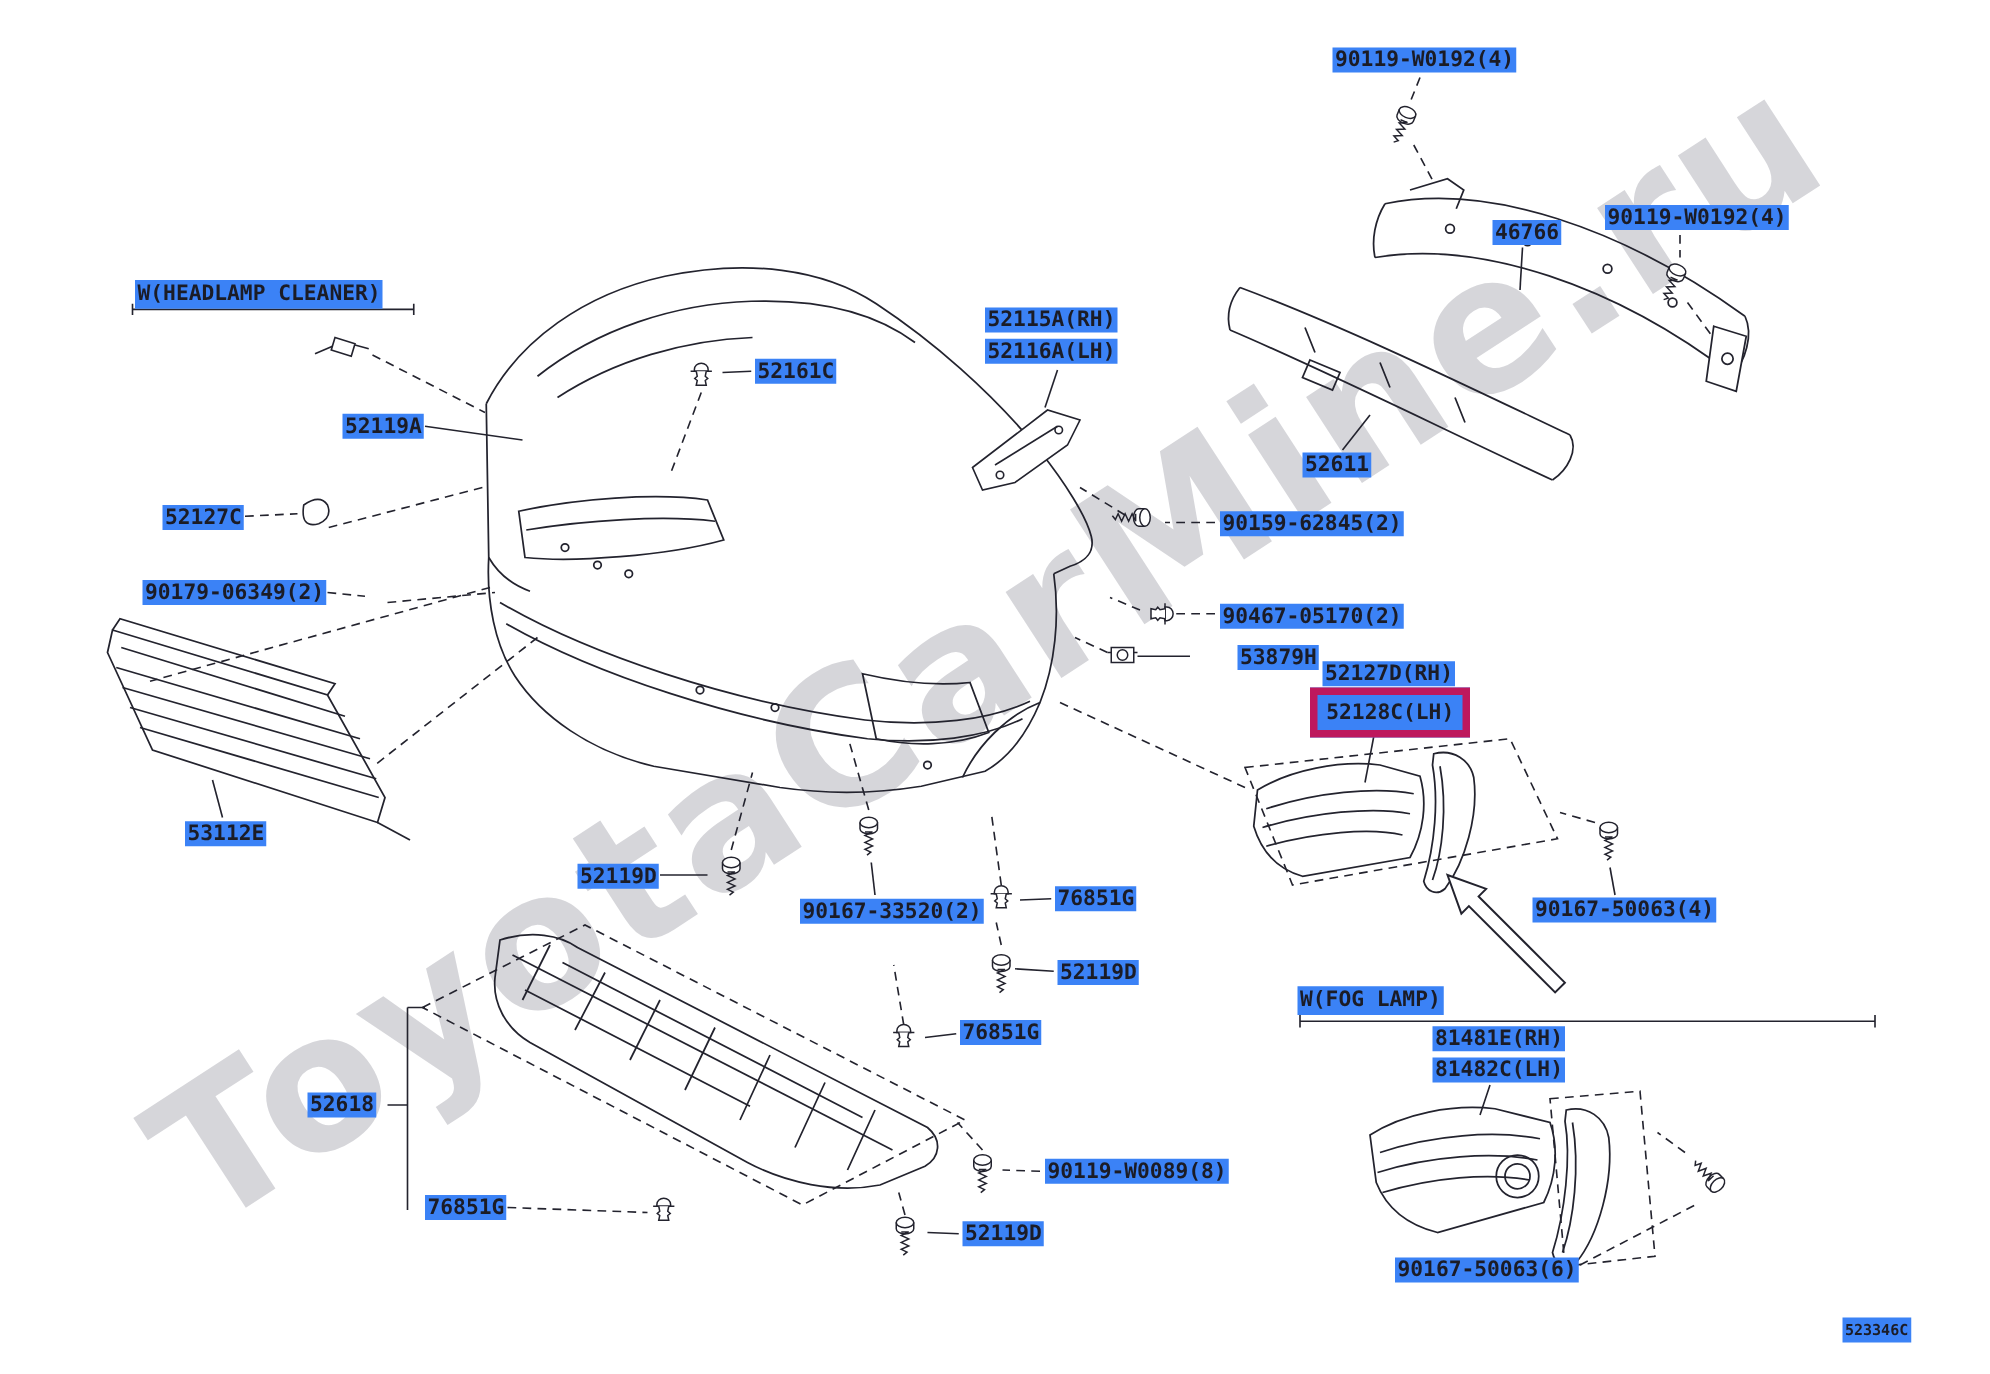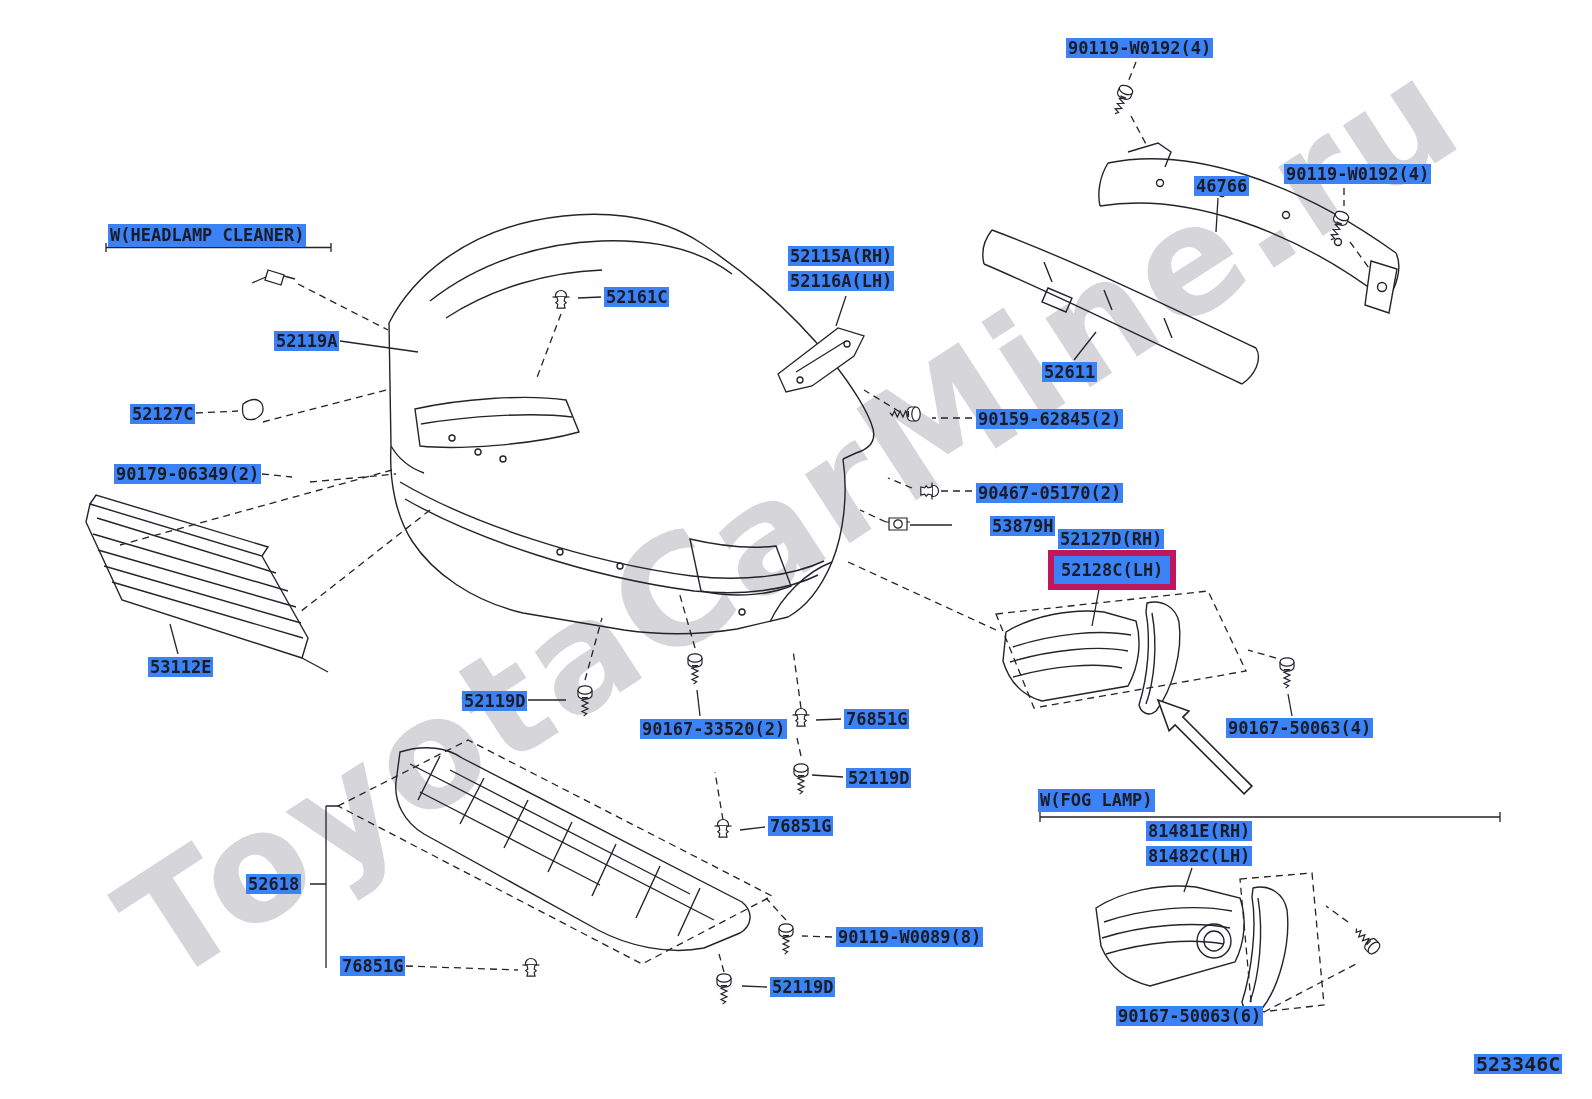--- a/index.html
+++ b/index.html
@@ -6,21 +6,21 @@
   .stage{position:relative;width:1592px;height:1099px;background:#ffffff;overflow:hidden;
     font-family:"DejaVu Sans Mono","Liberation Mono",monospace;color:#1b1c26;}
   .wm{position:absolute;left:790px;top:520px;transform:translate(-50%,-50%) rotate(-33deg);
     font-family:"DejaVu Sans","Liberation Sans",sans-serif;font-size:150px;font-weight:bold;
     color:rgba(148,148,158,0.38);white-space:nowrap;letter-spacing:4px;z-index:0;pointer-events:none;}
   .draw{position:absolute;left:0;top:0;z-index:1;}
   .lbl{position:absolute;z-index:2;font-size:17px;font-weight:bold;line-height:20px;
     white-space:pre-line;background:#3b82f6;padding:0 2px;color:#1b1c26;}
   .note{line-height:23px;}
   .boxed{border:6px solid #be185d;padding:4px 7px;}
-  .code{font-size:20px;}
+  .code{font-size:12px;}
 </style>
 </head>
 <body>
 
 <div class="stage">
 
   <div class="wm">ToyotaCarMine.ru</div>
 
   <svg class="draw" width="1592" height="1099" viewBox="0 0 1592 1099">
     <defs>

